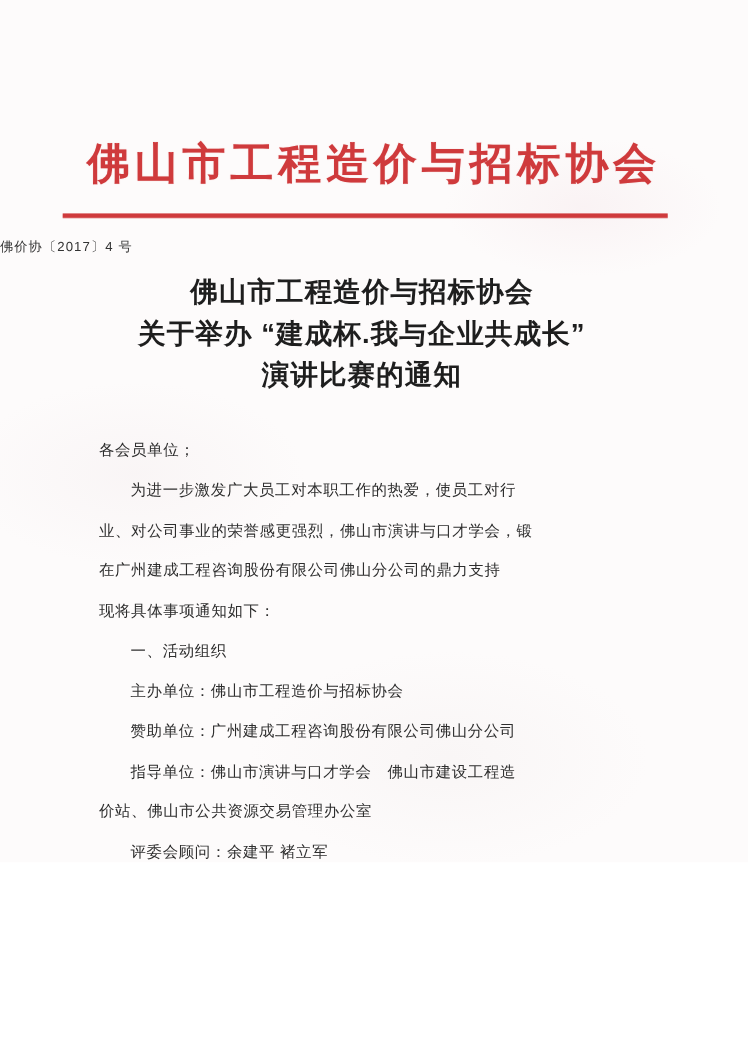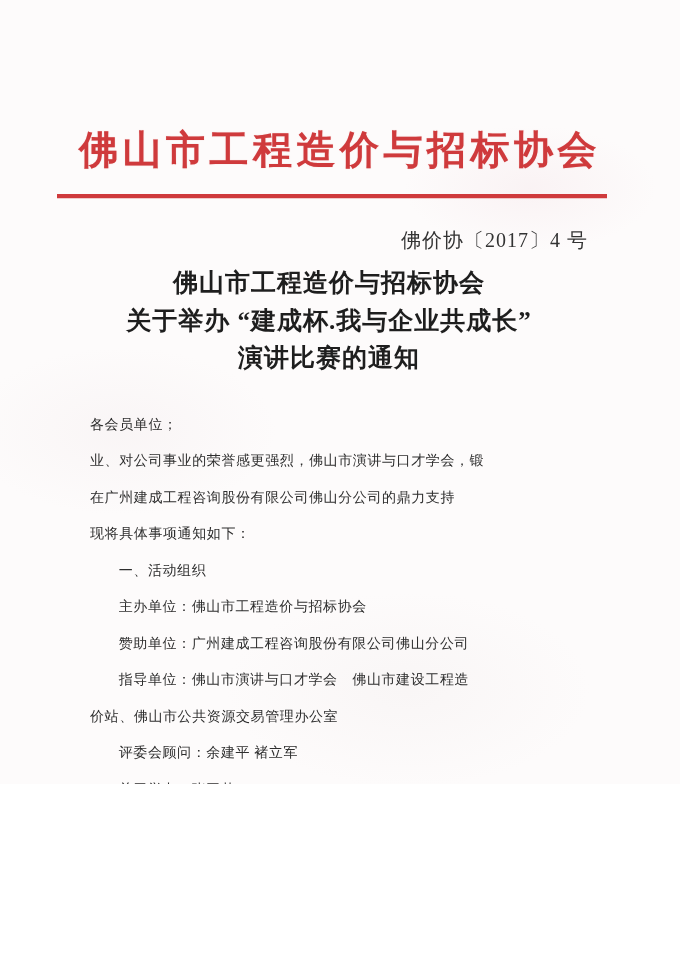--- a/index.html
+++ b/index.html
@@ -12,21 +12,21 @@
     width: 680px;
     height: 784px;
     margin: 0 auto;
     overflow: hidden;
     background-color: var(--page-bg, #fdfbfb);
     
     background-image:
       radial-gradient(ellipse 180px 90px at 78% 24%, rgba(235,205,212,0.18), rgba(235,205,212,0) 70%),
       radial-gradient(ellipse 220px 120px at 18% 55%, rgba(238,228,230,0.25), rgba(238,228,230,0) 70%),
       radial-gradient(ellipse 260px 140px at 60% 88%, rgba(240,234,234,0.30), rgba(240,234,234,0) 70%);
-    font-family: Liberation Serif, serif;
+    font-family: Liberation Sans, sans-serif;
     color: var(--text-black, #2b2b2b);
   }
   .org-title {
     margin-top: 126px;
     font-size: 39px;
     line-height: 48px;
     font-weight: bold;
     text-align: center;
     letter-spacing: 4.5px;
     color: var(--accent-red, #cf3a3c);
@@ -34,25 +34,24 @@
     white-space: nowrap;
   }
   .red-rule {
     margin: 20px 0 0 57px;
     width: 550px;
     height: 4px;
     background: var(--accent-red, #cf3a3c);
     box-shadow: 0 1px 0 rgba(207,58,60,0.25);
   }
   .doc-number {
-    margin-top: 29px;
+    margin-top: 13px;
     padding-right: 92px;
-    font-size: 20px;
+    font-size: 12px;
     line-height: 27px;
-    text-align: right;
     letter-spacing: 1px;
     color: #333;
   }
   .doc-title {
     margin-top: 10px;
     text-align: center;
     transform: translateX(-11px);
     font-weight: bold;
     font-size: 25px;
     line-height: 37.5px;
@@ -83,20 +82,21 @@
   <div class="doc-number">佛价协〔2017〕4 号</div>
 
   <div class="doc-title">
     <div>佛山市工程造价与招标协会</div>
     <div>关于举办 “建成杯.我与企业共成长”</div>
     <div>演讲比赛的通知</div>
   </div>
 
   <div class="notice-body">
       <div class="body-line">各会员单位；</div>
+      <div class="body-line indent">为进一步激发广大员工对本职工作的热爱，使员工对行</div>
       <div class="body-line">业、对公司事业的荣誉感更强烈，佛山市演讲与口才学会，锻</div>
       <div class="body-line">在广州建成工程咨询股份有限公司佛山分公司的鼎力支持</div>
       <div class="body-line">现将具体事项通知如下：</div>
       <div class="body-line indent">一、活动组织</div>
       <div class="body-line indent">主办单位：佛山市工程造价与招标协会</div>
       <div class="body-line indent">赞助单位：广州建成工程咨询股份有限公司佛山分公司</div>
       <div class="body-line indent">指导单位：佛山市演讲与口才学会　佛山市建设工程造</div>
       <div class="body-line">价站、佛山市公共资源交易管理办公室</div>
       <div class="body-line indent">评委会顾问：余建平 褚立军</div>
       <div class="body-line indent">关于举办：张亚芬</div>

